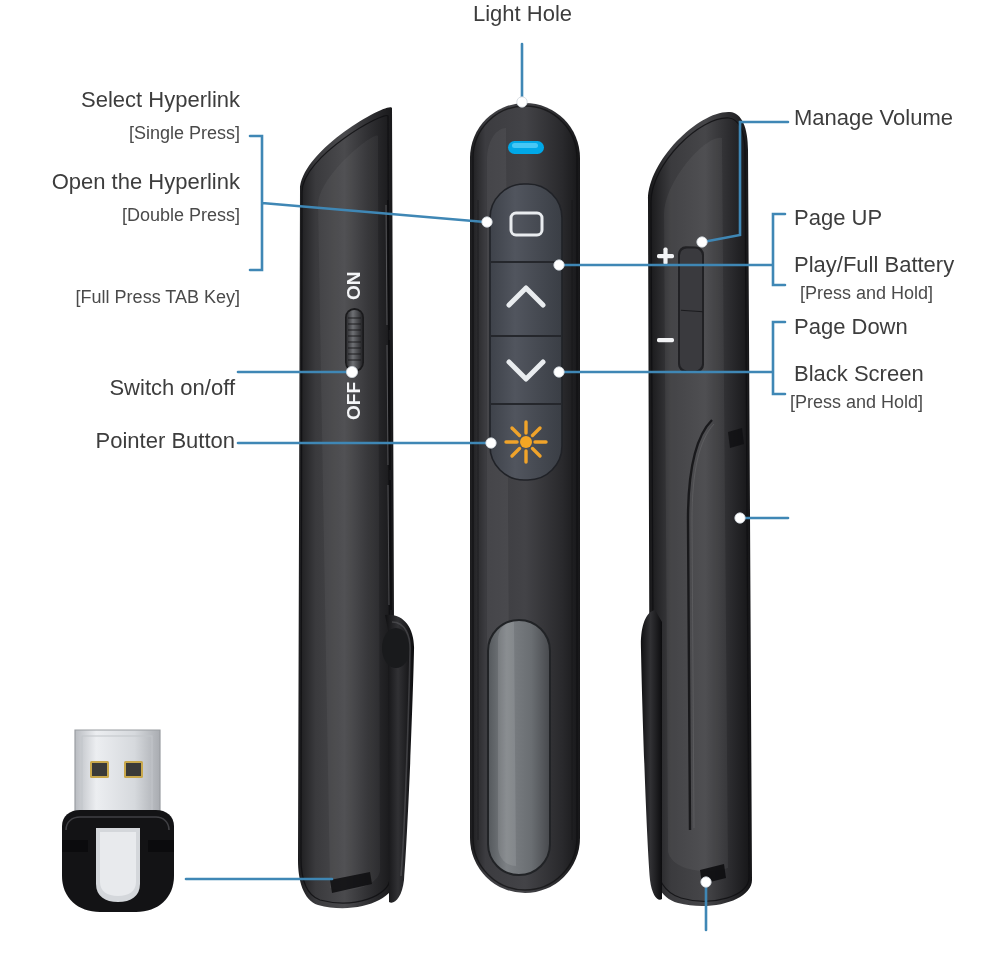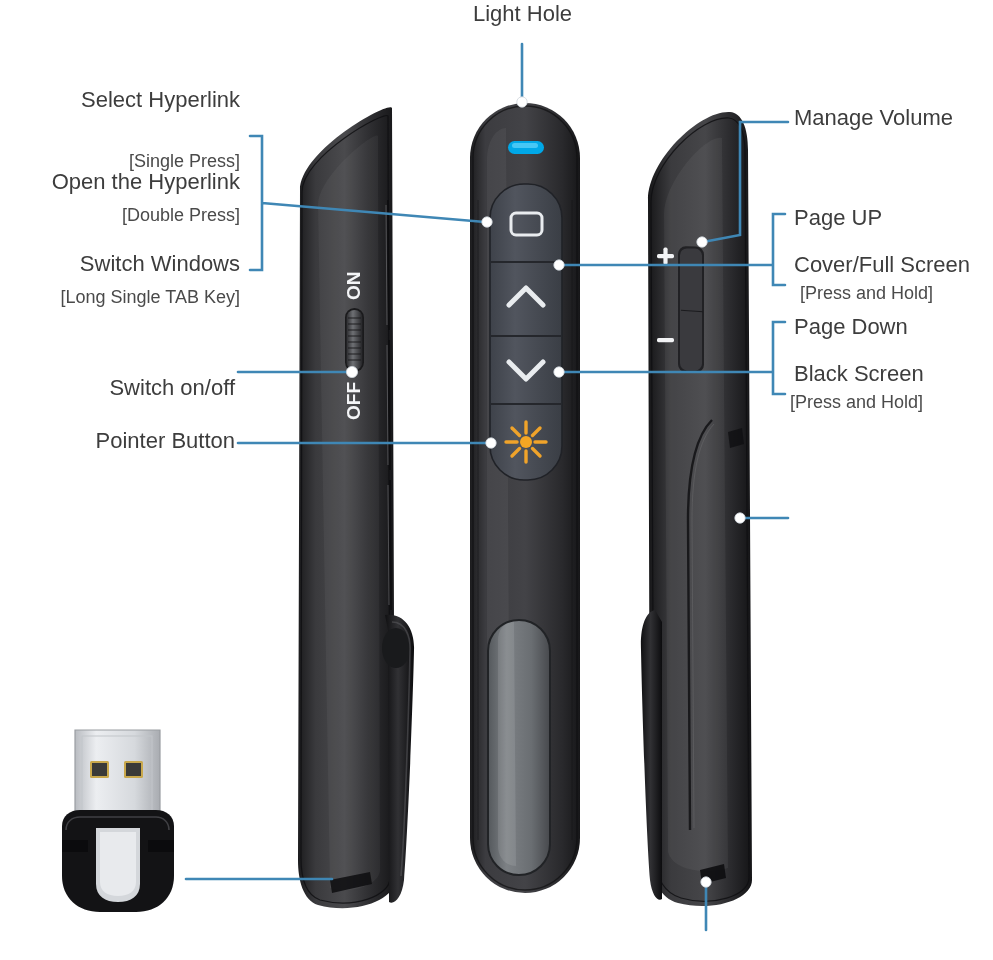--- a/index.html
+++ b/index.html
@@ -261,38 +261,37 @@
       <circle cx="706" cy="882" r="5.2"></circle>
     </g>
 
     <g fill="#f4f5f7" font-family="Liberation Sans, sans-serif" font-size="19" font-weight="bold">
       <text transform="translate(360,300) rotate(-90)" text-anchor="start">ON</text>
       <text transform="translate(360,382) rotate(-90)" text-anchor="end">OFF</text>
     </g>
   </svg>
 
   <div class="lbl big r" style="left:10px;top:88px;width:230px;">Select  Hyperlink</div>
-  <div class="lbl small r" style="left:10px;top:124px;width:230px;margin-top:28px;">[Single  Press]</div>
+  <div class="lbl small r" style="left:10px;top:124px;width:230px;">[Single  Press]</div>
 
   <div class="lbl big r" style="left:0px;top:170px;width:240px;">Open the Hyperlink</div>
   <div class="lbl small r" style="left:0px;top:206px;width:240px;">[Double Press]</div>
 
-  <div class="lbl big r" style="left:10px;top:252px;width:230px;">Switch Windows</div>
-  <div class="lbl small r" style="left:0px;top:288px;width:240px;">[Long Single TAB Key]</div>
+  <div class="lbl small r" style="left:0px;top:288px;width:240px;">[Full Press TAB Key]</div>
 
   <div class="lbl big r" style="left:10px;top:357px;width:225px;margin-top:19px;">Switch on/off</div>
 
   <div class="lbl big r" style="left:10px;top:429px;width:225px;">Pointer Button</div>
 
   <div class="lbl big c" style="left:430px;top:2px;width:185px;">Light Hole</div>
 
   <div class="lbl big l" style="left:794px;top:106px;width:200px;">Manage Volume</div>
 
   <div class="lbl big l" style="left:794px;top:206px;width:200px;">Page UP</div>
-  <div class="lbl big l" style="left:794px;top:253px;width:200px;">Cover/Full Screen</div>
+  <div class="lbl big l" style="left:794px;top:253px;width:200px;">Play/Full Battery</div>
   <div class="lbl small l" style="left:800px;top:284px;width:200px;">[Press and Hold]</div>
 
   <div class="lbl big l" style="left:794px;top:315px;width:200px;">Page  Down</div>
   <div class="lbl big l" style="left:794px;top:362px;width:200px;">Black  Screen</div>
   <div class="lbl small l" style="left:790px;top:393px;width:210px;">[Press and Hold]</div>
 
 
 
 </div>
 

